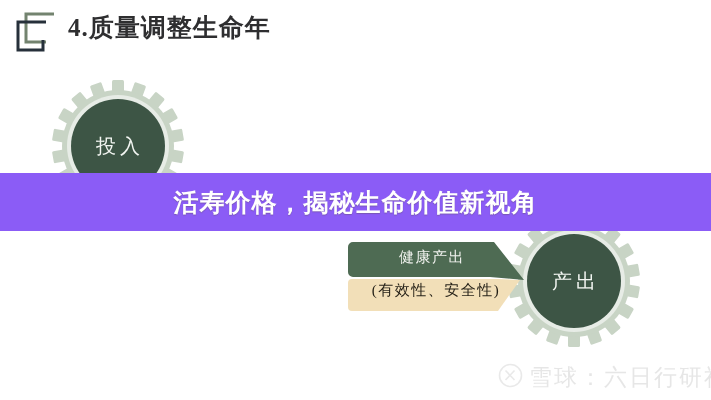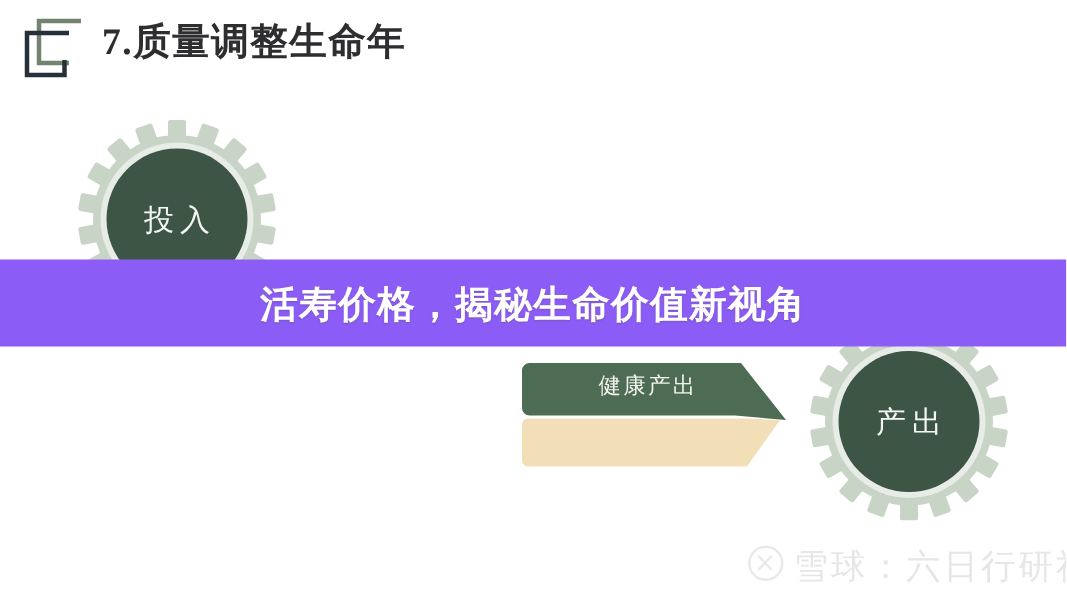--- a/index.html
+++ b/index.html
@@ -39,21 +39,21 @@
     position:absolute;left:0;top:0;width:100%;height:100%;
     display:flex;align-items:center;justify-content:center;
     color:#f3f6f2;
     font-size:20px;
     letter-spacing:4px;
     text-indent:4px;
     font-family:Liberation Mono, monospace;
     pointer-events:none;
   }
   #gear-input{left:52px;top:80px;width:132px;height:132px;}
-  #gear-output{left:540px;top:215px;width:132px;height:132px;}
+  #gear-output{left:508px;top:215px;width:132px;height:132px;}
 
   
   .callout{position:absolute;}
   .callout svg{display:block;position:absolute;left:0;top:0;}
   .callout .row{
     position:absolute;
     display:flex;align-items:center;
     height:31px;
     font-size:15px;
     letter-spacing:1.5px;
@@ -112,21 +112,21 @@
 
     <span id="bracket-icon">
       <svg width="48" height="46" viewBox="0 0 48 46" aria-hidden="true">
 
         <path d="M44 5 H16 V33 H36" fill="none" stroke="#73836f" stroke-width="3"></path>
 
         <path d="M36 13 H8 V41 H33 V31" fill="none" stroke="#26303a" stroke-width="3"></path>
       </svg>
     </span>
 
-    <div id="page-title">7.质量调整生命年</div>
+    <div id="page-title">4.质量调整生命年</div>
   </div>
 
   <div class="gear-wrap" id="gear-input">
     <svg width="132" height="132" viewBox="0 0 132 132" aria-hidden="true">
       <g fill="#c8d4c5">
         <g transform="translate(66,66)">
           <rect x="-6" y="-66" width="12" height="16" rx="1.5"></rect>
           <rect x="-6" y="-66" width="12" height="16" rx="1.5" transform="rotate(20)"></rect>
           <rect x="-6" y="-66" width="12" height="16" rx="1.5" transform="rotate(40)"></rect>
           <rect x="-6" y="-66" width="12" height="16" rx="1.5" transform="rotate(60)"></rect>
@@ -186,20 +186,21 @@
 
 
   <div class="callout" id="callout-health">
     <svg width="196" height="72" viewBox="0 0 196 72" aria-hidden="true">
 
       <path d="M4 39 H150 L172 40 L150 71 H4 A4 4 0 0 1 0 67 V43 A4 4 0 0 1 4 39 Z" fill="#f2dfb8"></path>
 
       <path d="M5 2 H146 L176 40 L142 37 H5 A5 5 0 0 1 0 32 V7 A5 5 0 0 1 5 2 Z" fill="#4e6b53"></path>
     </svg>
     <div class="row top">健康产出</div>
+    <div class="row bottom">(有效性、安全性)</div>
   </div>
 
   <div id="overlay-banner">
     <div id="overlay-banner-text">活寿价格，揭秘生命价值新视角</div>
   </div>
 
   <div id="watermark">
     <span>
       <svg width="25" height="25" viewBox="0 0 25 25" aria-hidden="true">
         <circle cx="12.5" cy="12.5" r="11" fill="none" stroke="#cfcfcf" stroke-width="1.6"></circle>

